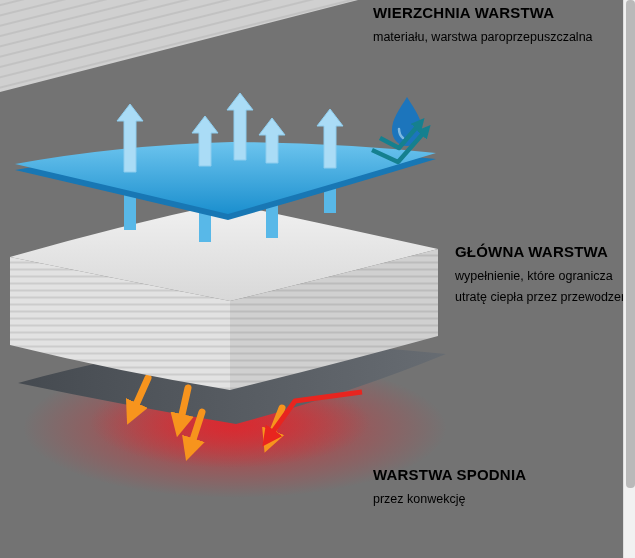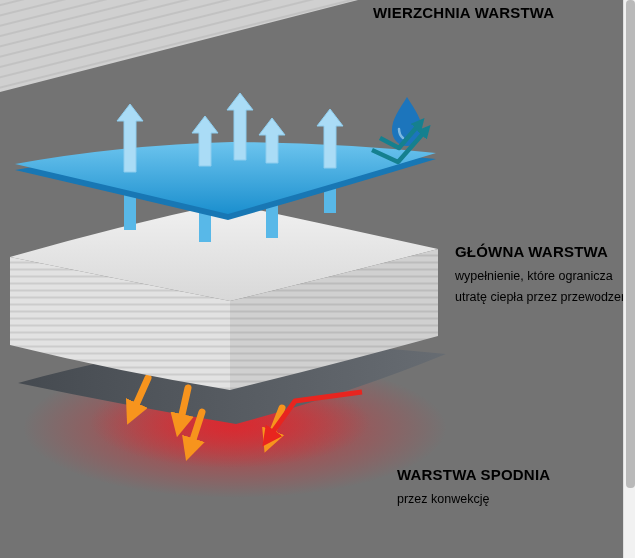--- a/index.html
+++ b/index.html
@@ -20,21 +20,21 @@
     white-space:nowrap;
   }
   .label .desc{margin-top:6px;}
   .label .desc .line{
     font-size:12.5px;
     line-height:21px;
     white-space:nowrap;
   }
   .label-top{left:373px;top:4px;}
   .label-main{left:455px;top:243px;}
-  .label-bottom{left:373px;top:466px;margin-left:24px;}
+  .label-bottom{left:373px;top:466px;}
   .scrollbar{
     position:absolute;right:0;top:0;width:12px;height:558px;
     background:#f1f1f1;border-left:1px solid #dedede;box-sizing:border-box;
   }
   .scrollbar-thumb{
     position:absolute;left:2px;top:0;width:9px;height:488px;
     background:#b9b9b9;border-radius:4px;
   }
 </style>
 </head>
@@ -134,20 +134,21 @@
     </g>
     <g fill="none" stroke="#15808f" stroke-width="4.5" stroke-linejoin="round">
       <polyline points="372,150 398,162 427,129" marker-end="url(#mTeal)"></polyline>
       <polyline points="380,138 399,148 421,122" marker-end="url(#mTeal)"></polyline>
     </g>
   </svg>
 
   <div class="label label-top">
     <div class="title">WIERZCHNIA WARSTWA</div>
     <div class="desc">
+      <div class="line">materiału, warstwa paroprzepuszczalna</div>
     </div>
   </div>
 
   <div class="label label-main">
     <div class="title">GŁÓWNA WARSTWA</div>
     <div class="desc">
       <div class="line">wypełnienie, które ogranicza</div>
       <div class="line">utratę ciepła przez przewodzenie</div>
     </div>
   </div>

